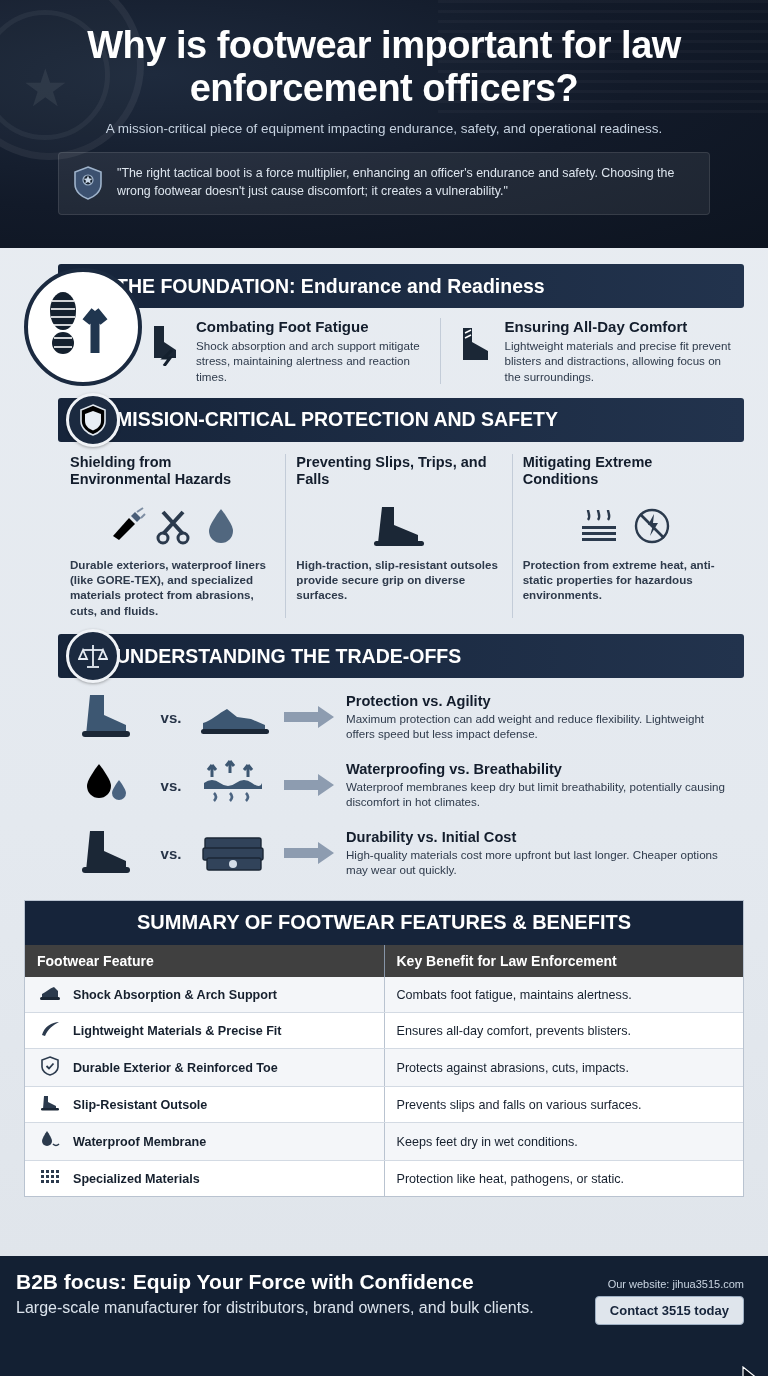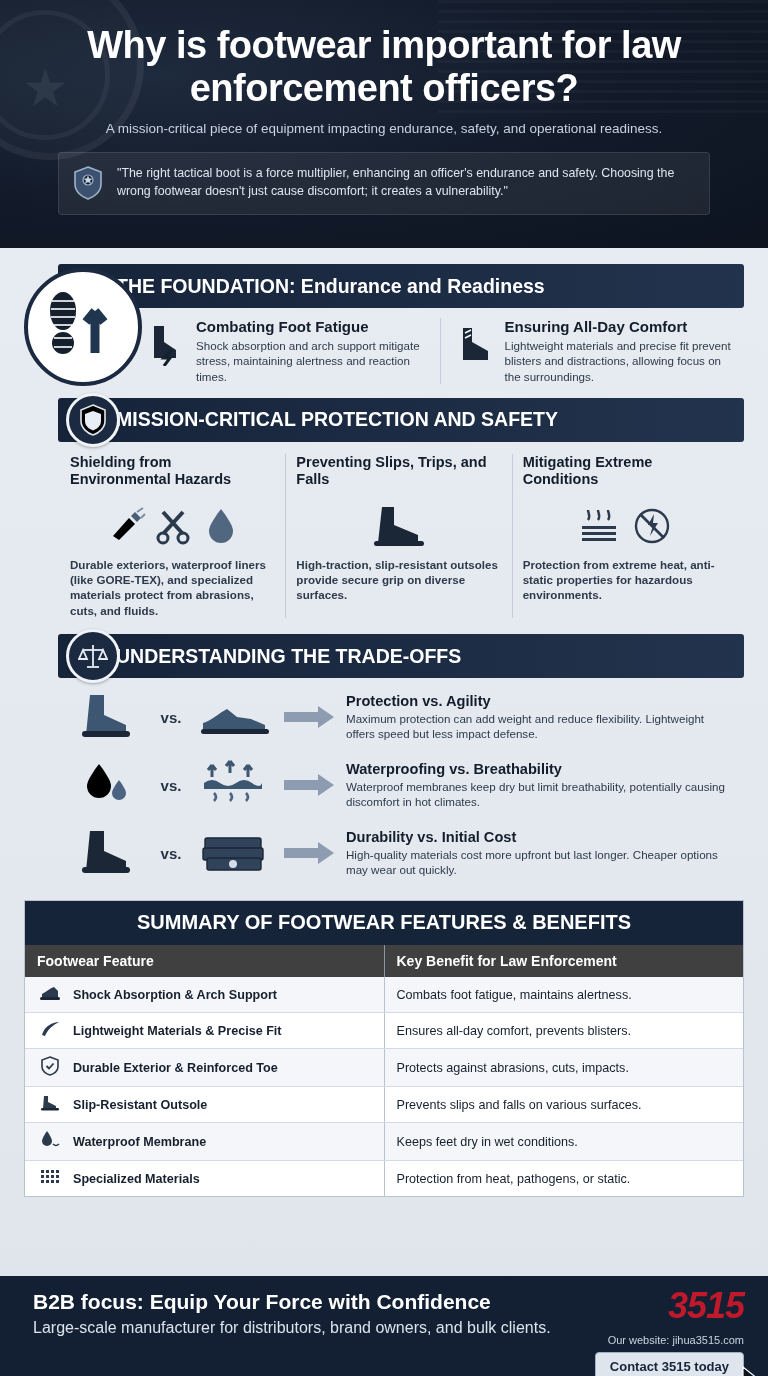--- a/index.html
+++ b/index.html
@@ -223,24 +223,24 @@
   tbody td.feat .cellwrap { display: flex; align-items: center; gap: 10px; }
   tbody td.feat .ic { width: 26px; text-align: center; }
   tbody tr:nth-child(odd) td { background: #f4f6f9; }
   tbody tr:nth-child(even) td { background: #ffffff; }
 
   
   .footer {
     position: absolute;
     left: 0; bottom: 0;
     width: 768px;
-    height: 100px;
+    height: 120px;
     background: #132033;
     color: #fff;
-    padding: 14px 33px;
+    padding: 14px 16px;
   }
   .footer h2 { font-size: 21px; font-weight: bold; }
   .footer .f-sub { font-size: 16px; color: #dbe3ec; margin-top: 4px; line-height: 1.3; }
   .footer .f-small { font-size: 12px; color: #c3cedc; margin-top: 10px; }
   .brand {
     position: absolute;
     right: 24px; top: 12px;
     text-align: right;
   }
   .brand .logo {
@@ -616,32 +616,31 @@
                     <rect x="2" y="12" width="3" height="3"></rect>
                       <rect x="7" y="12" width="3" height="3"></rect>
                       <rect x="12" y="12" width="3" height="3"></rect>
                       <rect x="17" y="12" width="3" height="3"></rect>
                   </g>
                 </svg>
               </span>
               <span>Specialized Materials</span>
             </span>
           </td>
-          <td>Protection from heat, pathogens, or static.</td>
+          <td>Protection like heat, pathogens, or static.</td>
         </tr>
       </tbody>
     </table>
   </div>
 
   <div class="footer">
     <h2>B2B focus: Equip Your Force with Confidence</h2>
     <div class="f-sub">Large-scale manufacturer for distributors, brand owners, and bulk clients.</div>
 
     <div class="brand">
-      <div class="logo">3515</div>
       <div class="site">Our website: jihua3515.com</div>
       <div class="cta">Contact 3515 today</div>
     </div>
 
     <div class="cursor">
       <svg width="18" height="24" viewBox="0 0 18 24">
         <path d="M1 1 L1 19 L6 14.5 L9 22 L12 20.5 L9 13.5 L16 13 Z" fill="#0d1420" stroke="#ffffff" stroke-width="1.2"></path>
       </svg>
     </div>
   </div>

